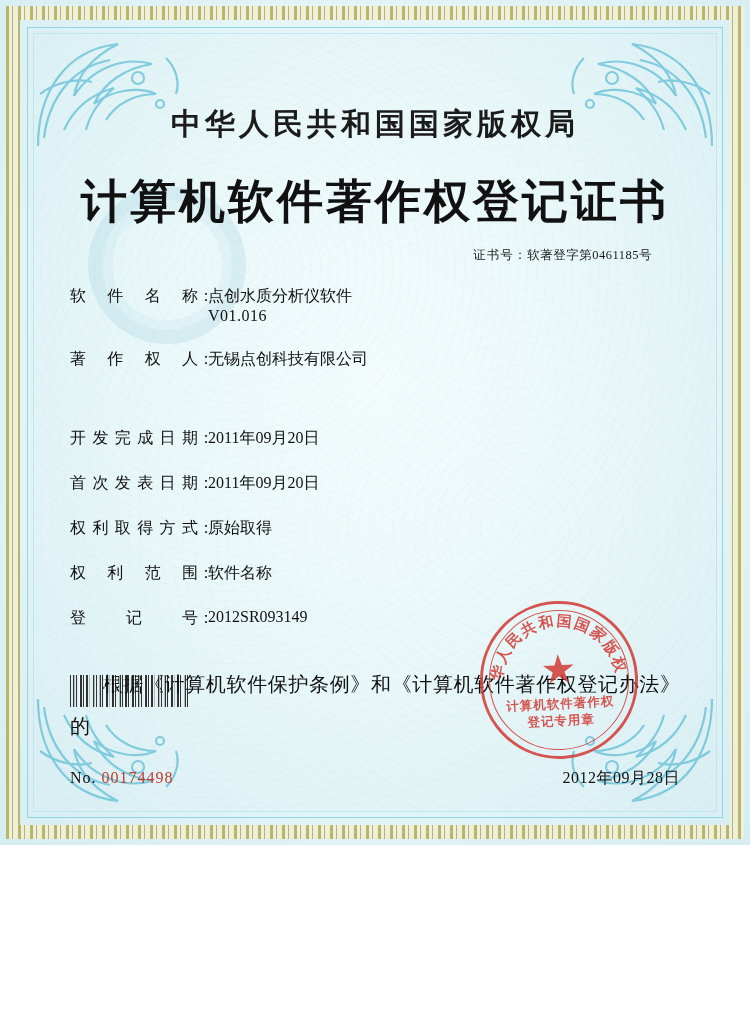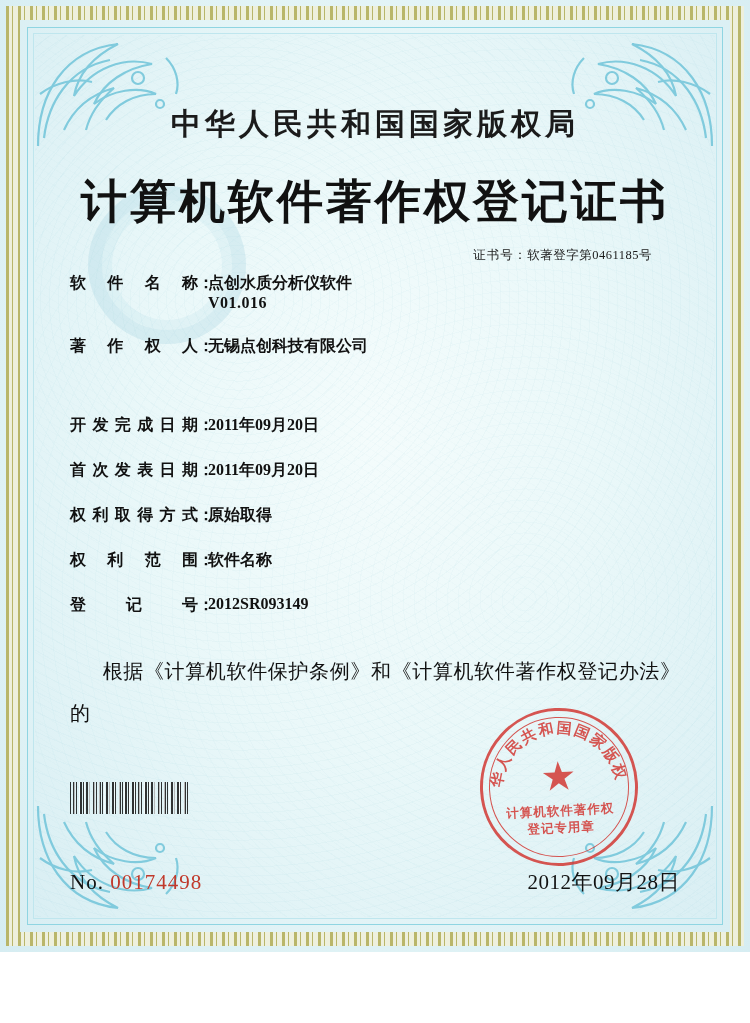--- a/index.html
+++ b/index.html
@@ -6,21 +6,21 @@
     margin: 0;
     padding: 0;
     background: #ffffff;
   }
   body {
     font-family: "Liberation Serif", "DejaVu Serif", serif;
   }
   .page {
     position: relative;
     width: 750px;
-    height: 952px;
+    height: 845px;
     overflow: hidden;
     background:
       radial-gradient(ellipse at 50% 45%, #f2fbfb 0%, #e7f6f8 45%, #dff2f5 70%, #d6edf2 100%);
   }
 
   
   .greek-border {
     position: absolute;
     inset: 6px;
     border: 14px solid transparent;
@@ -113,21 +113,21 @@
   .cert-no {
     margin-top: 14px;
     text-align: right;
     font-size: 12.5px;
     color: #1a1a1a;
     letter-spacing: .5px;
     padding-right: 28px;
   }
   .cert-no .lbl { letter-spacing: 1px; }
 
-  .field-block { margin-top: 9px; font-weight: bold; }
+  .field-block { margin-top: 22px; }
   .field-row {
     display: flex;
     align-items: flex-start;
     font-size: 16px;
     color: #111;
     margin-bottom: 6px;
   }
   .field-label {
     width: 128px;
     flex: 0 0 128px;
@@ -233,21 +233,21 @@
 
   
   .footer {
     position: absolute;
     left: 70px;
     right: 70px;
     bottom: 56px;
     display: flex;
     justify-content: space-between;
     align-items: baseline;
-    font-size: 21px;
+    font-size: 16px;
     color: #111;
   }
   .footer .no {
     color: #c0392b;
     letter-spacing: 1px;
   }
   .footer .no .prefix { color: #111; }
   .footer .date { letter-spacing: .5px; text-align: center; }
 
   

